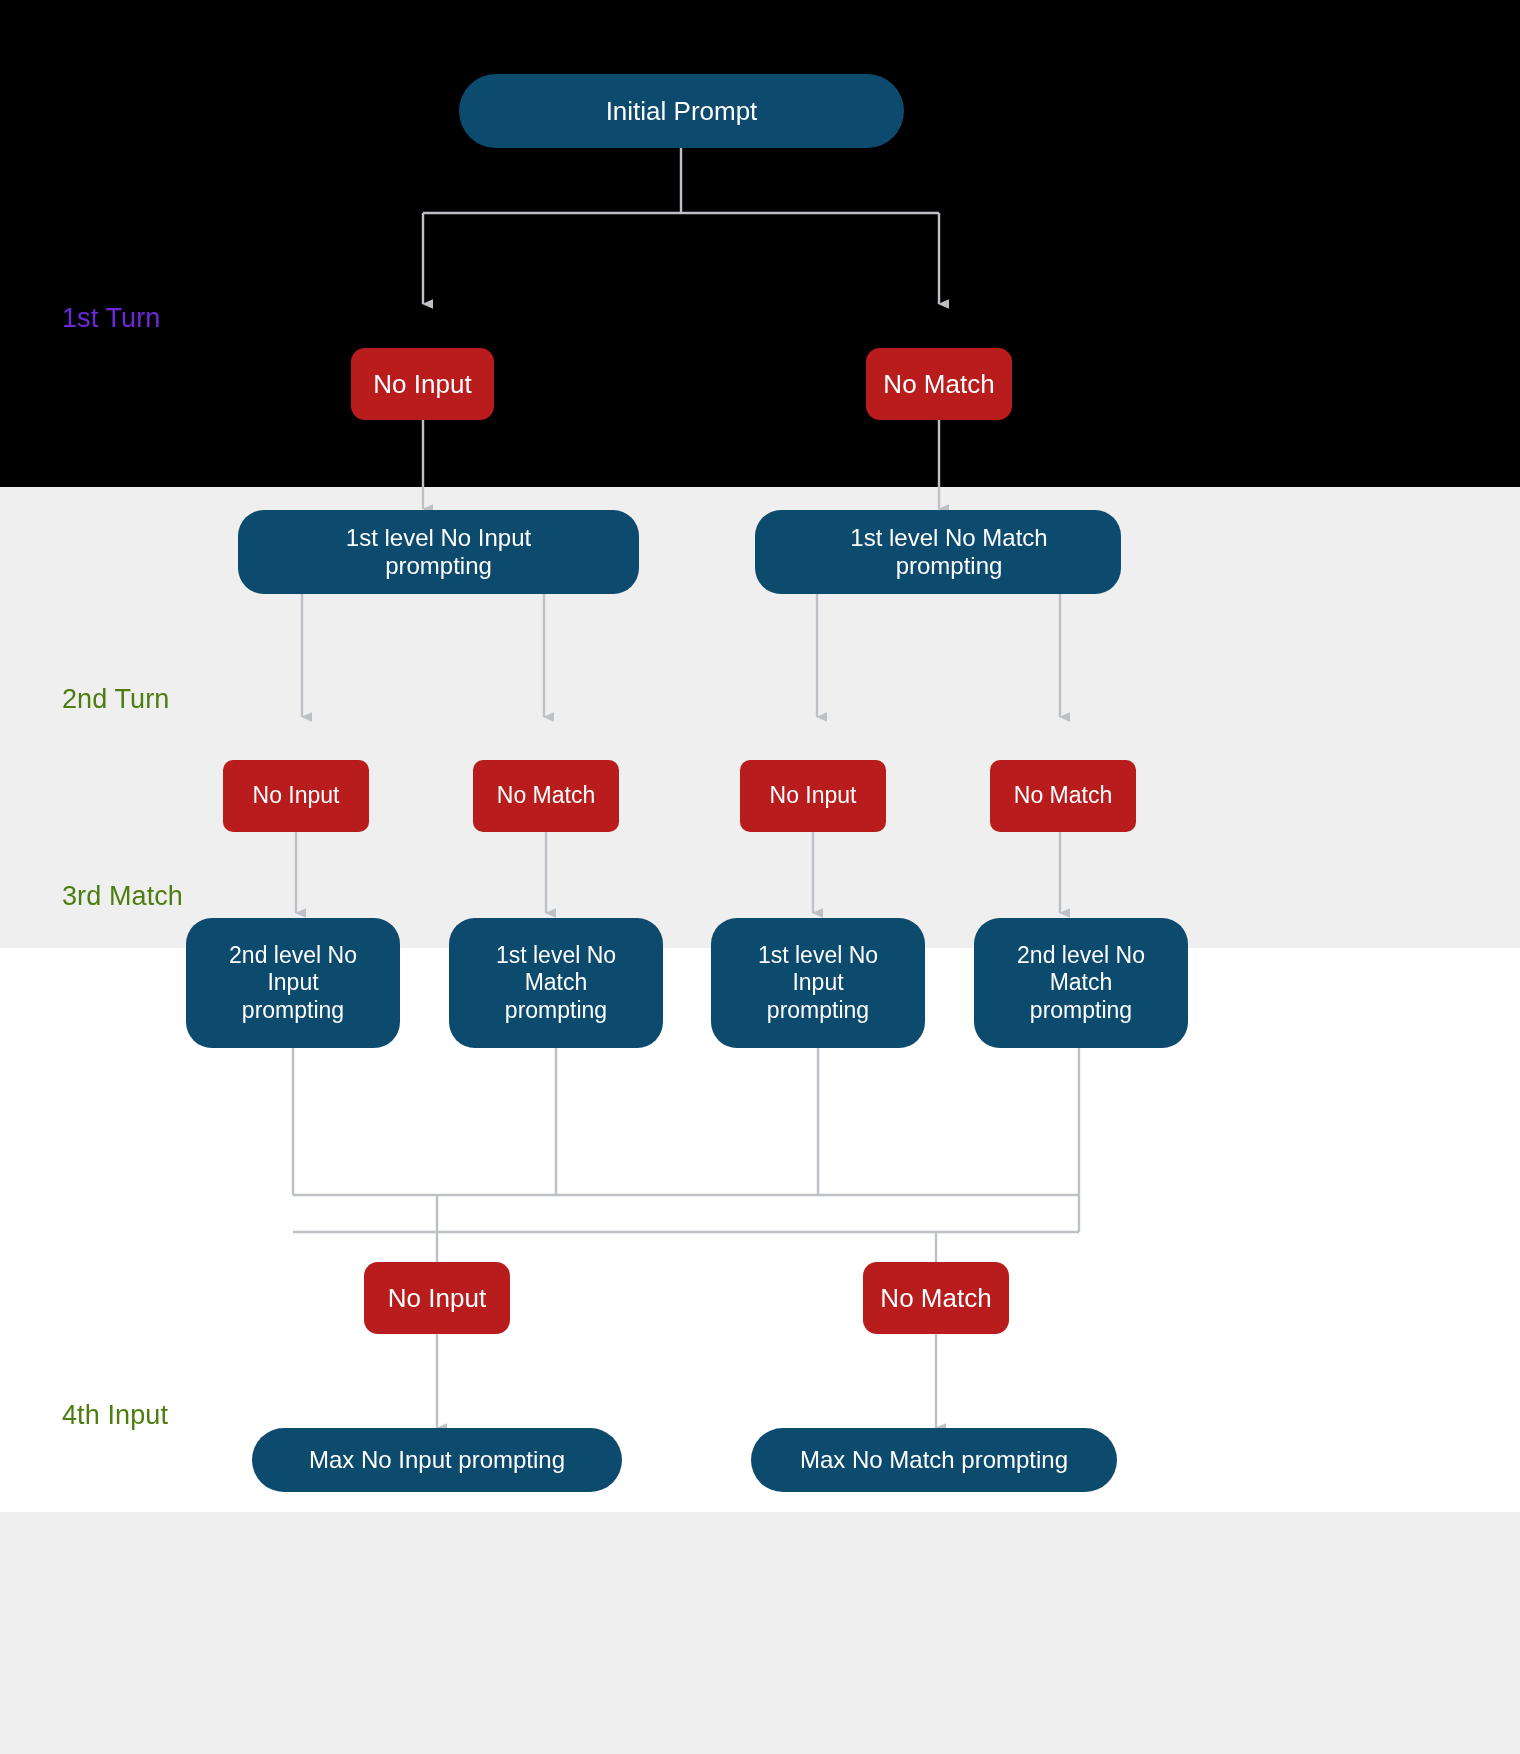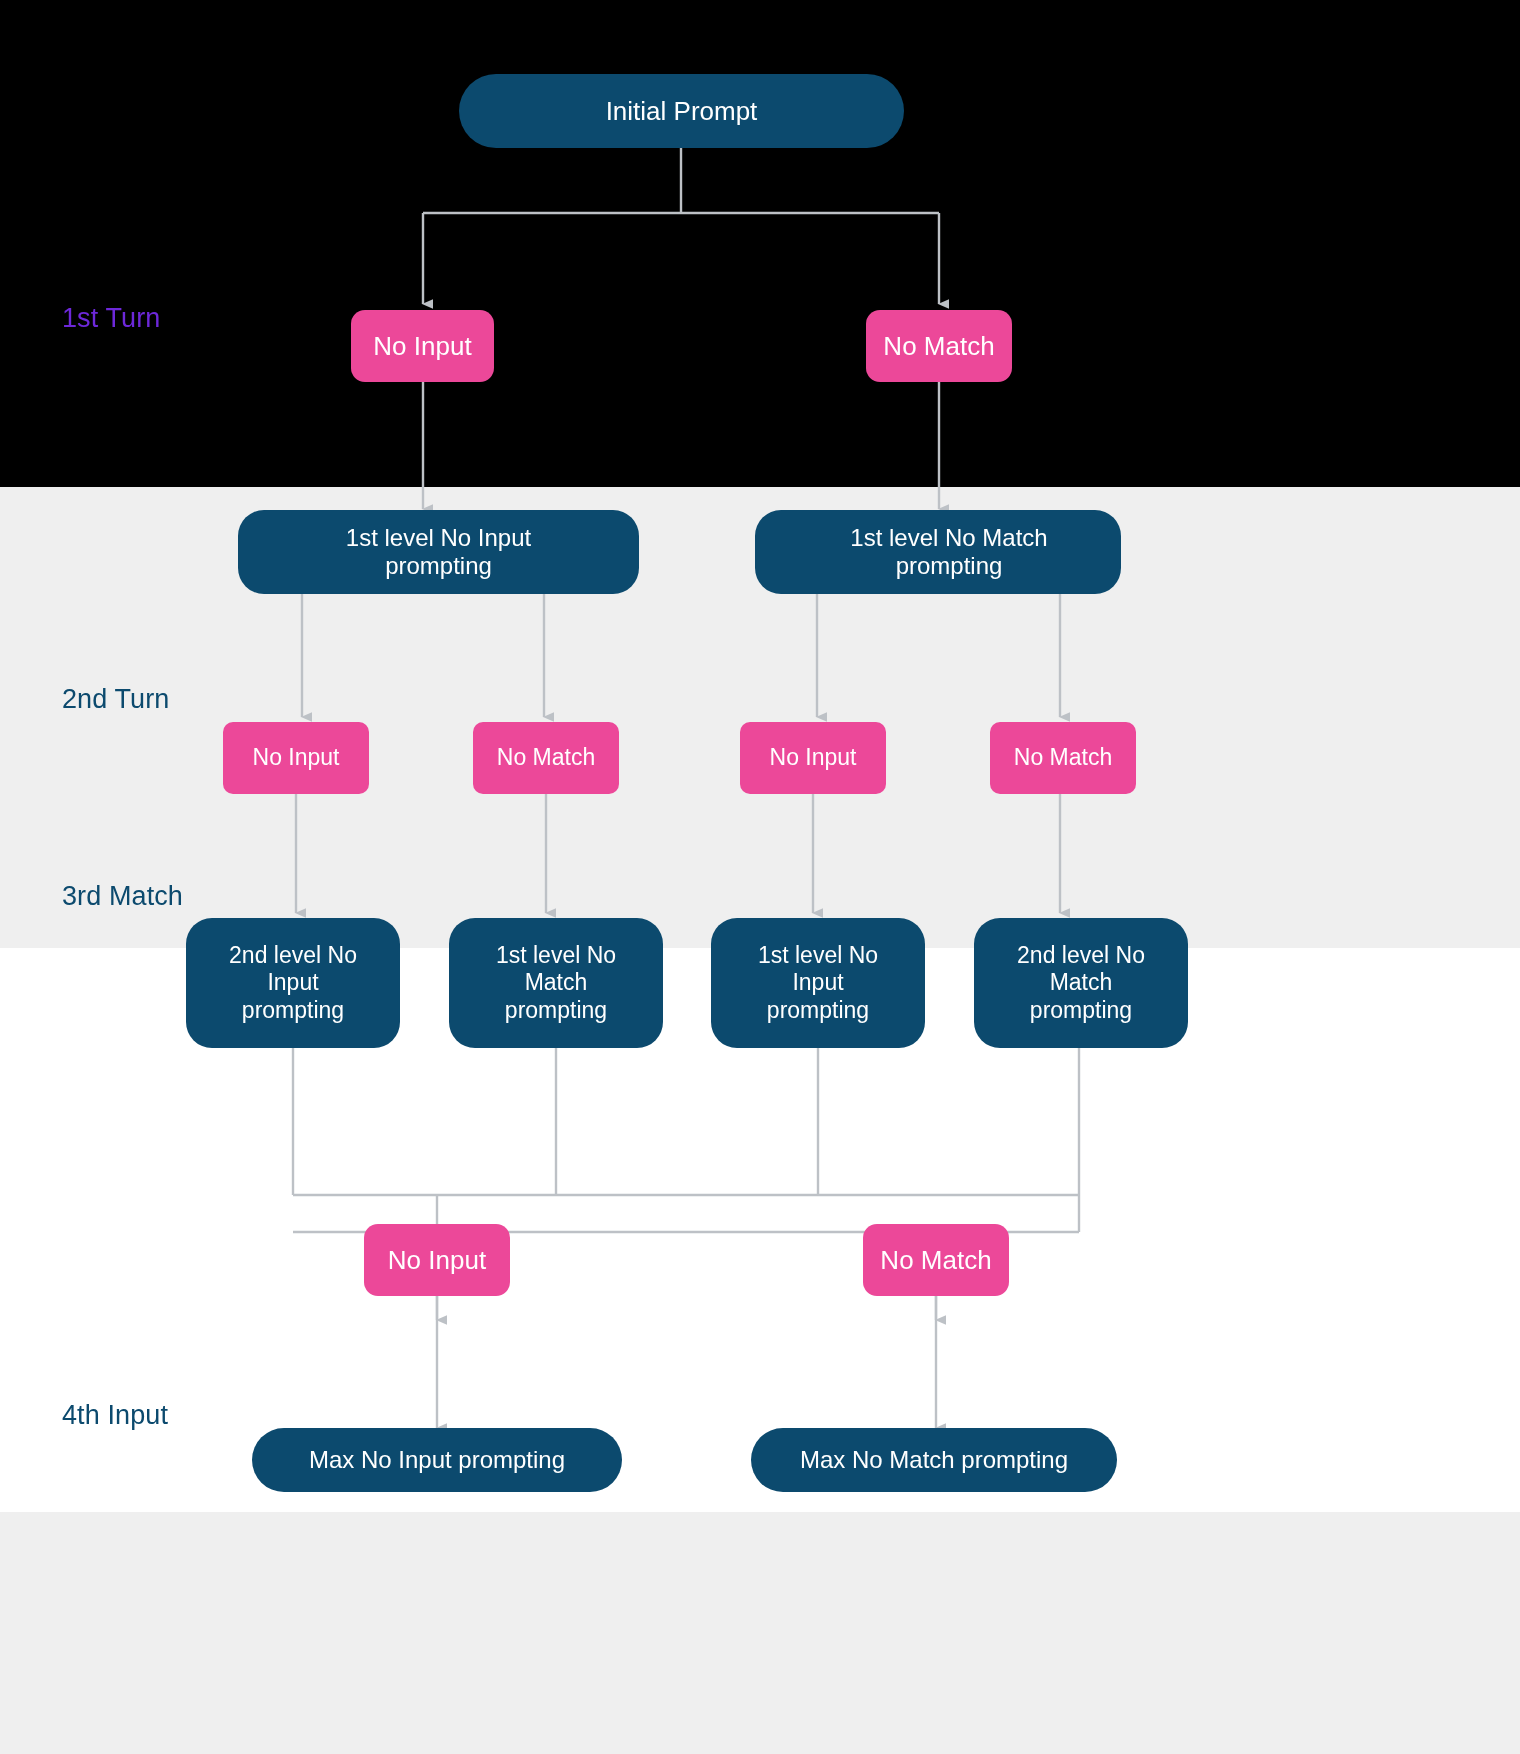--- a/index.html
+++ b/index.html
@@ -30,40 +30,40 @@
     left: 0;
     top: 0;
     width: 1520px;
     height: 1754px;
     pointer-events: none;
   }
 
   .turn-label {
     position: absolute;
     font-size: 27px;
-    color: #0c4a6e;
+    color: #4d7c0f;
     white-space: nowrap;
     letter-spacing: .1px;
   }
   .turn-label.on-dark { color: #6d28d9; }
 
   .node {
     position: absolute;
     box-sizing: border-box;
     display: flex;
     align-items: center;
     justify-content: center;
     text-align: center;
     color: #ffffff;
     line-height: 1.18;
     padding: 4px 10px;
     white-space: pre-line;
   }
   .node.blue  { background: #0c4a6e; }
-  .node.green { background: #ec4899; }
+  .node.green { background: #b91c1c; margin-top: 38px; }
 
   .r-pill  { border-radius: 999px; }
   .r-lg    { border-radius: 26px; }
   .r-md    { border-radius: 14px; }
   .r-sm    { border-radius: 10px; }
 
   .fs-26 { font-size: 26px; }
   .fs-24 { font-size: 24px; }
   .fs-23 { font-size: 23px; }
 </style>

